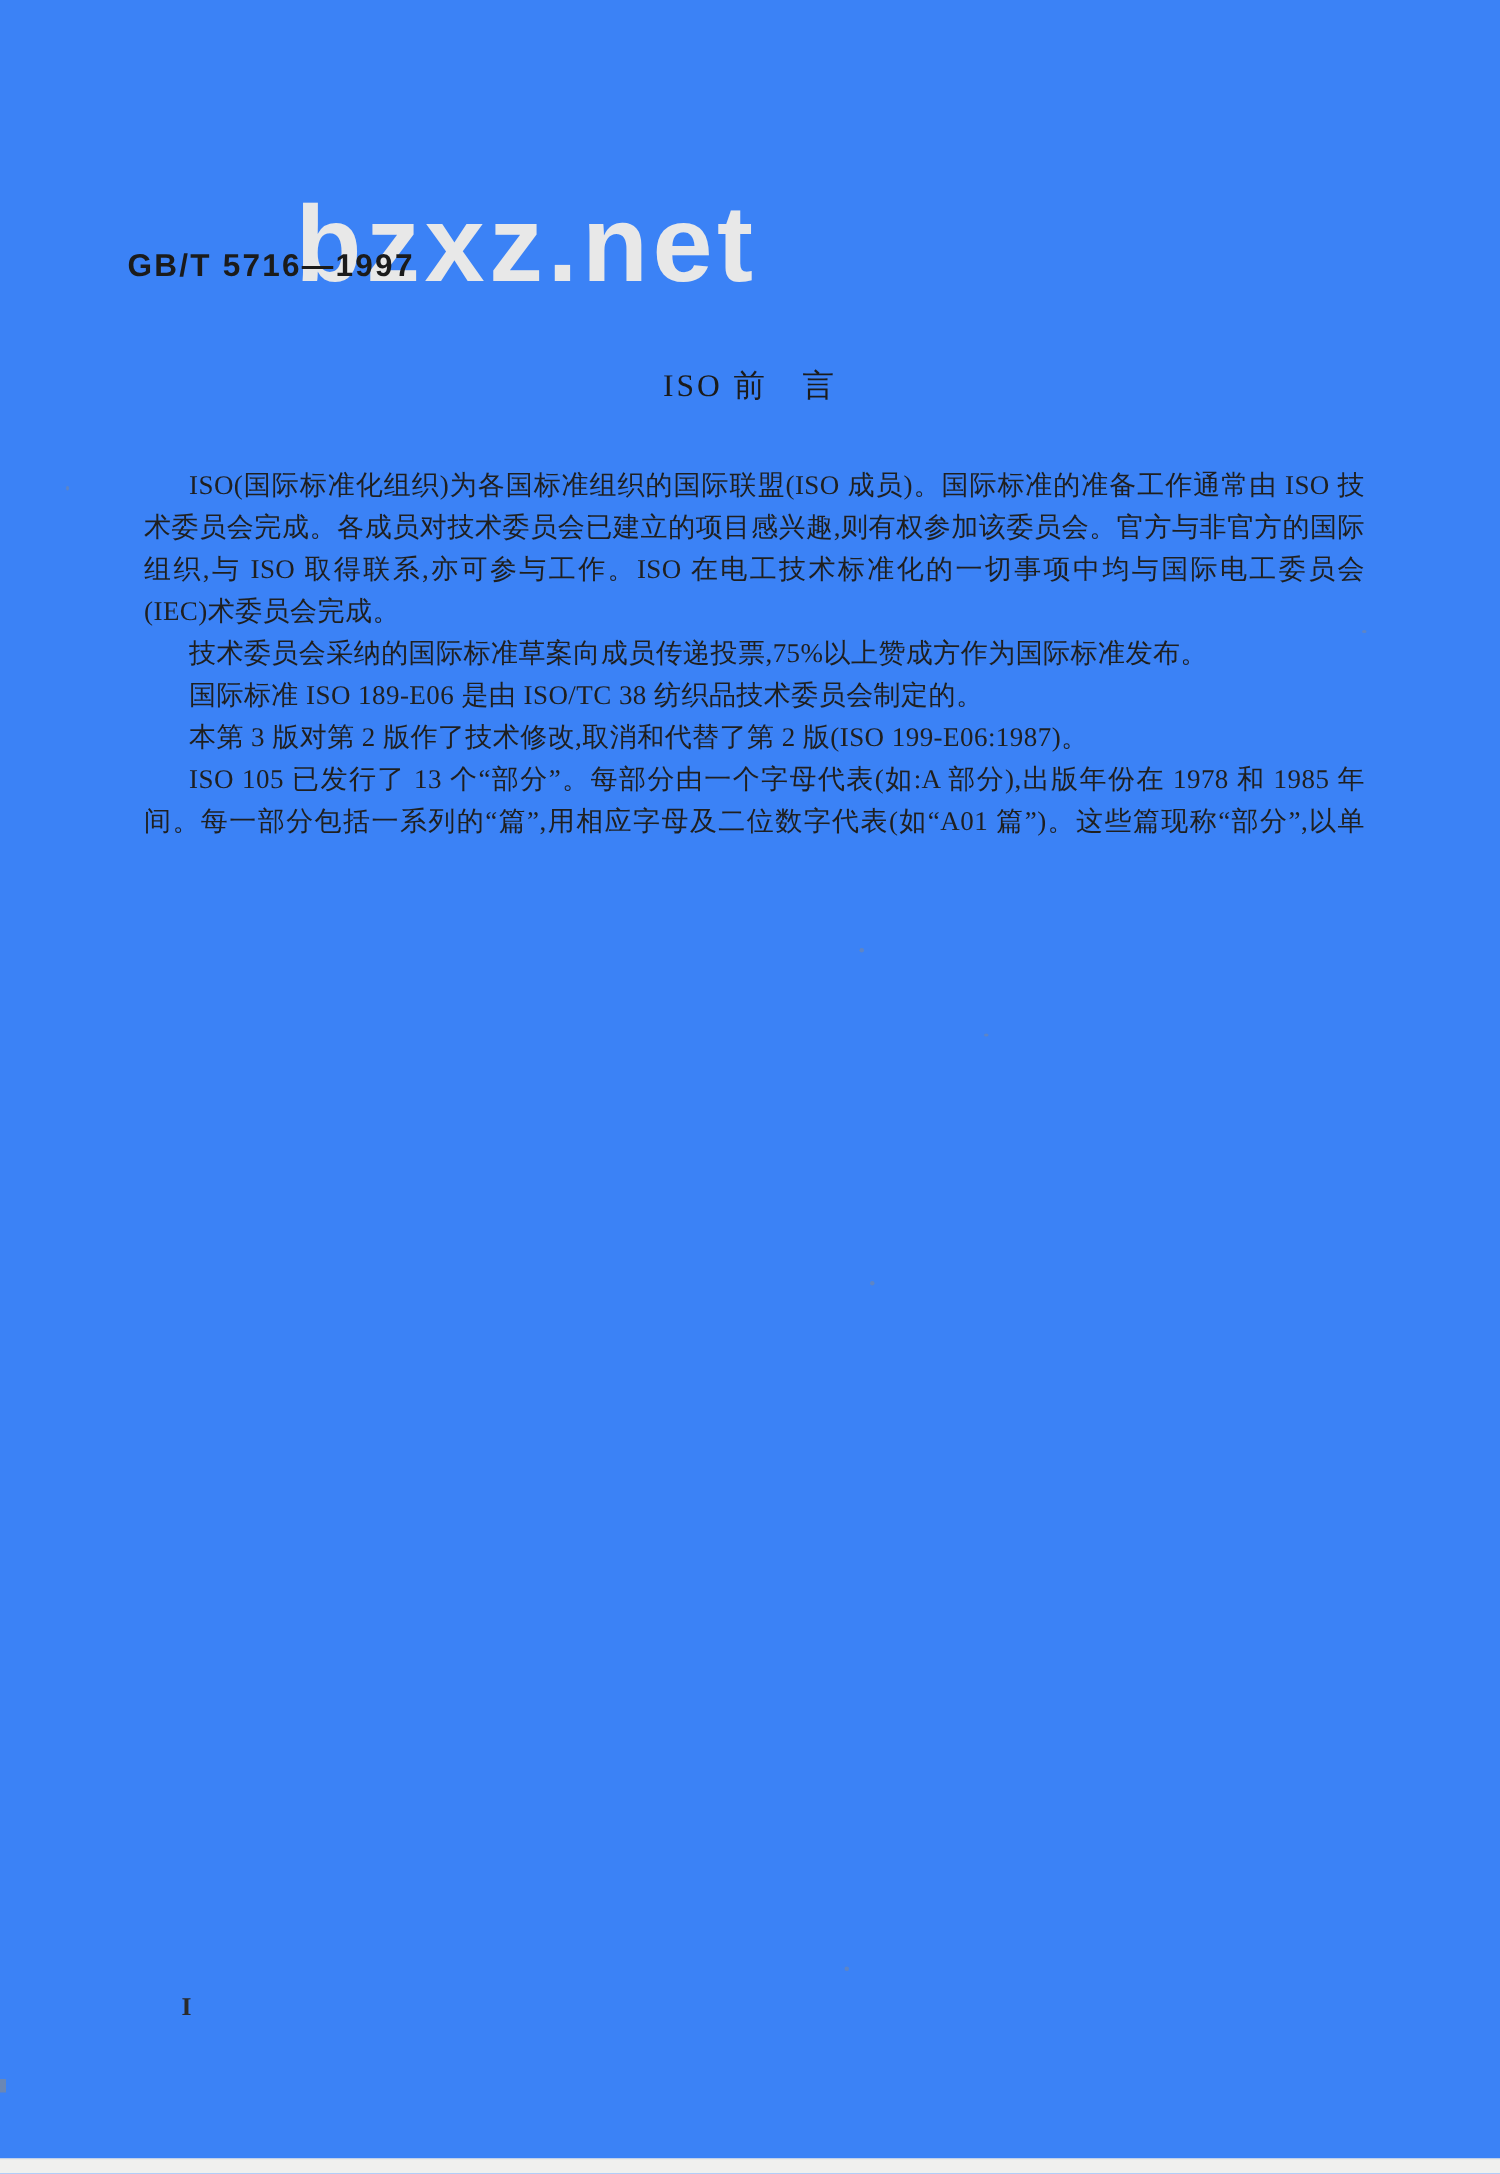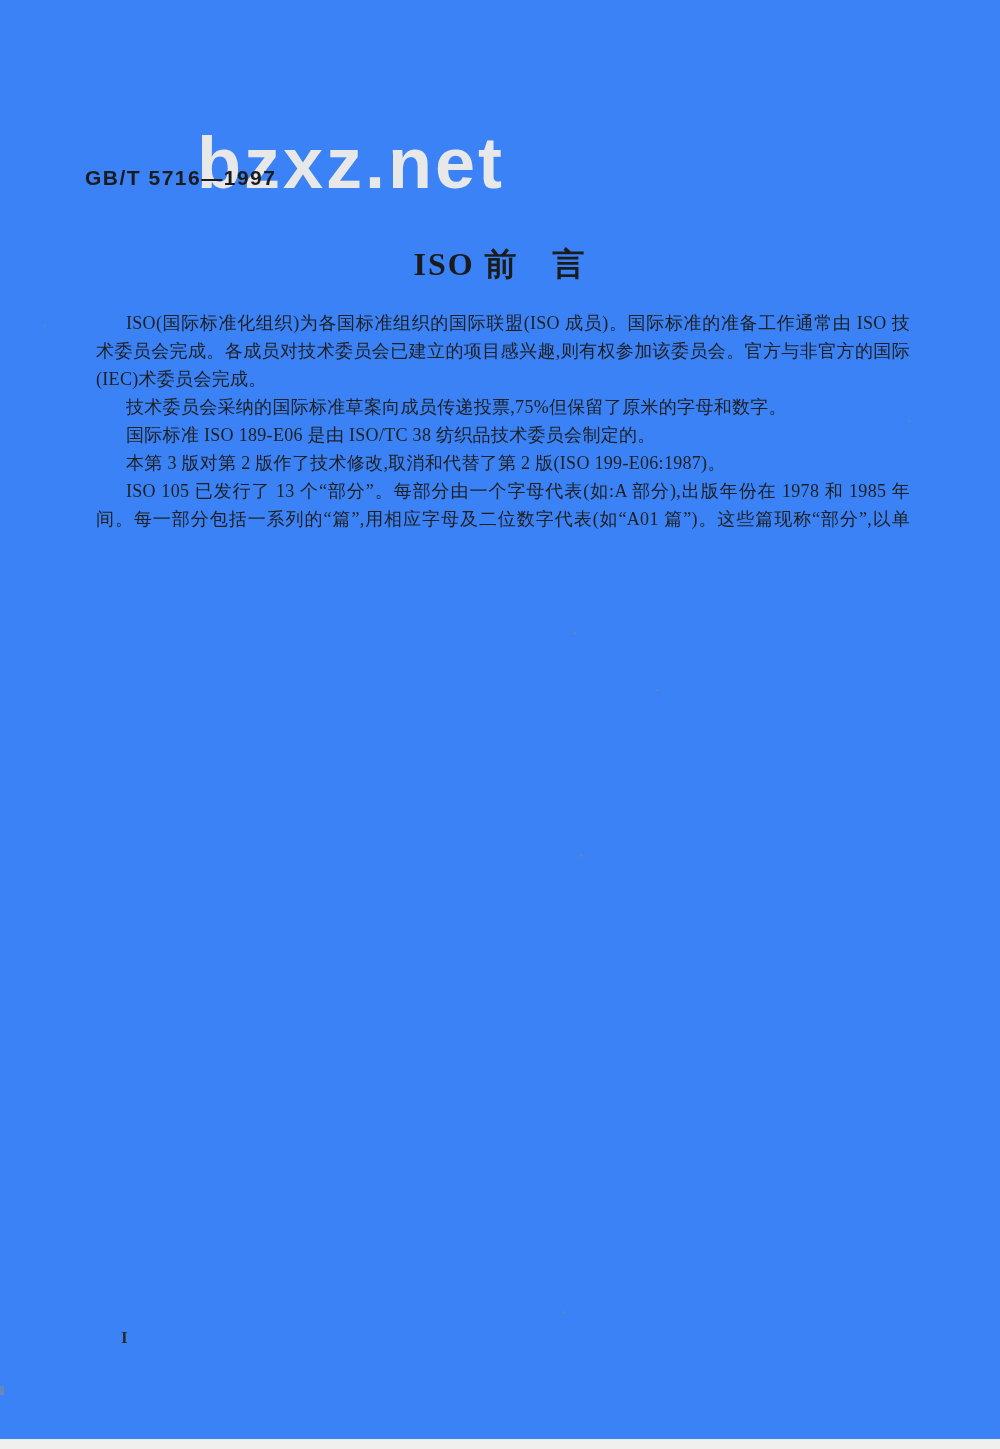--- a/index.html
+++ b/index.html
@@ -46,22 +46,22 @@
     letter-spacing: 1.5px;
     color: #1b1b1b;
     white-space: nowrap;
   }
   .doc-title {
     position: absolute;
     left: 0;
     width: 100%;
     top: 243px;
     text-align: center;
-    font-weight: bold;
-    font-size: 32px;
+    font-weight: normal;
+    font-size: 21px;
     letter-spacing: 2px;
     color: #1b1b1b;
   }
   .body-text {
     position: absolute;
     left: 96px;
     top: 309px;
     width: 814px;
     font-size: 18px;
     line-height: 28px;
@@ -101,22 +101,23 @@
 
   <div class="watermark">bzxz.net</div>
 
   <div class="standard-code">GB/T 5716—1997</div>
 
   <div class="doc-title">ISO 前　言</div>
 
   <div class="body-text">
     <div class="body-line indent fill">ISO(国际标准化组织)为各国标准组织的国际联盟(ISO 成员)。国际标准的准备工作通常由 ISO 技</div>
     <div class="body-line fill">术委员会完成。各成员对技术委员会已建立的项目感兴趣,则有权参加该委员会。官方与非官方的国际</div>
+    <div class="body-line fill">组织,与 ISO 取得联系,亦可参与工作。ISO 在电工技术标准化的一切事项中均与国际电工委员会</div>
     <div class="body-line">(IEC)术委员会完成。</div>
-    <div class="body-line indent">技术委员会采纳的国际标准草案向成员传递投票,75%但保留了原米的字母和数字。</div>
+    <div class="body-line indent">技术委员会采纳的国际标准草案向成员传递投票,75%以上赞成方作为国际标准发布。</div>
     <div class="body-line indent">国际标准 ISO 189-E06 是由 ISO/TC 38 纺织品技术委员会制定的。</div>
     <div class="body-line indent">本第 3 版对第 2 版作了技术修改,取消和代替了第 2 版(ISO 199-E06:1987)。</div>
     <div class="body-line indent fill">ISO 105 已发行了 13 个“部分”。每部分由一个字母代表(如:A 部分),出版年份在 1978 和 1985 年</div>
     <div class="body-line fill">间。每一部分包括一系列的“篇”,用相应字母及二位数字代表(如“A01 篇”)。这些篇现称“部分”,以单</div>
   </div>
 
   <div class="page-number">I</div>
 
   <div class="speck" style="left:573px; top:632px; width:3px; height:3px;"></div>
   <div class="speck" style="left:656px; top:689px; width:3px; height:2px;"></div>

